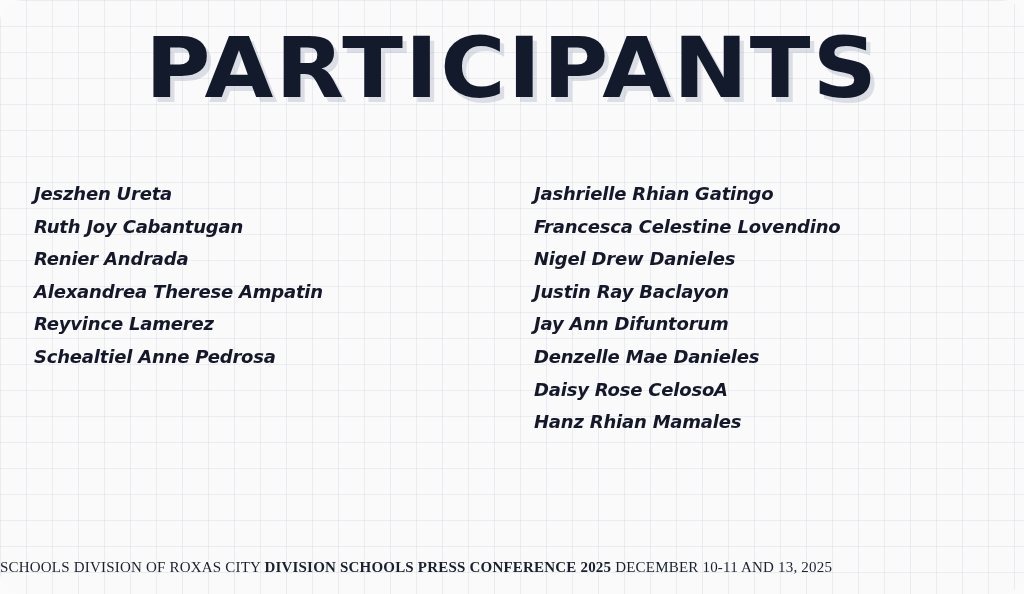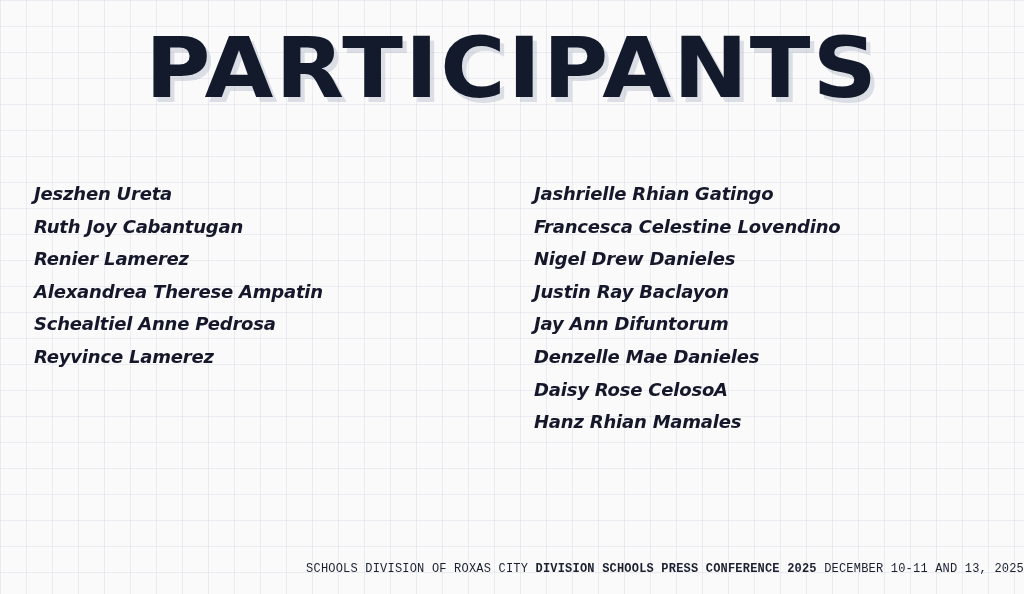--- a/index.html
+++ b/index.html
@@ -18,20 +18,21 @@
     position: relative;
     width: 1024px;
     height: 594px;
     background-color: #fafafb;
     background-image:
       linear-gradient(to right, rgba(180,188,205,0.22) 1px, transparent 1px),
       linear-gradient(to bottom, rgba(180,188,205,0.22) 1px, transparent 1px);
     background-size: 26px 26px;
     box-sizing: border-box;
     overflow: hidden;
+    border-radius: 22px;
   }
 
   .title-wrap {
     position: absolute;
     top: 24px;
     left: 0;
     width: 1024px;
     text-align: center;
   }
 
@@ -75,23 +76,23 @@
     white-space: nowrap;
     letter-spacing: -0.2px;
     font-style: italic;
   }
 
   .footer {
     position: absolute;
     left: 0;
     bottom: 18px;
     width: 1024px;
-    text-align: right;
-    font-family: Liberation Mono, monospace;
-    font-size: 12px;
+    text-align: left;
+    font-family: Liberation Serif, serif;
+    font-size: 15px;
     color: #1a2030;
     letter-spacing: 0.2px;
   }
   .footer span {
     display: inline;
   }
   .footer .strong {
     font-weight: 700;
   }
 </style>
@@ -102,24 +103,24 @@
 
   <div class="title-wrap">
     <div class="title">PARTICIPANTS</div>
   </div>
 
   <div class="columns">
 
     <div class="col col-left">
       <div class="name">Jeszhen Ureta</div>
       <div class="name">Ruth Joy Cabantugan</div>
-      <div class="name">Renier Lamerez</div>
+      <div class="name">Renier Andrada</div>
       <div class="name">Alexandrea Therese Ampatin</div>
+      <div class="name">Reyvince Lamerez</div>
       <div class="name">Schealtiel Anne Pedrosa</div>
-      <div class="name">Reyvince Lamerez</div>
     </div>
 
     <div class="col col-right">
       <div class="name">Jashrielle Rhian Gatingo</div>
       <div class="name">Francesca Celestine Lovendino</div>
       <div class="name">Nigel Drew Danieles</div>
       <div class="name">Justin Ray Baclayon</div>
       <div class="name">Jay Ann Difuntorum</div>
       <div class="name">Denzelle Mae Danieles</div>
       <div class="name">Daisy Rose CelosoA</div>

